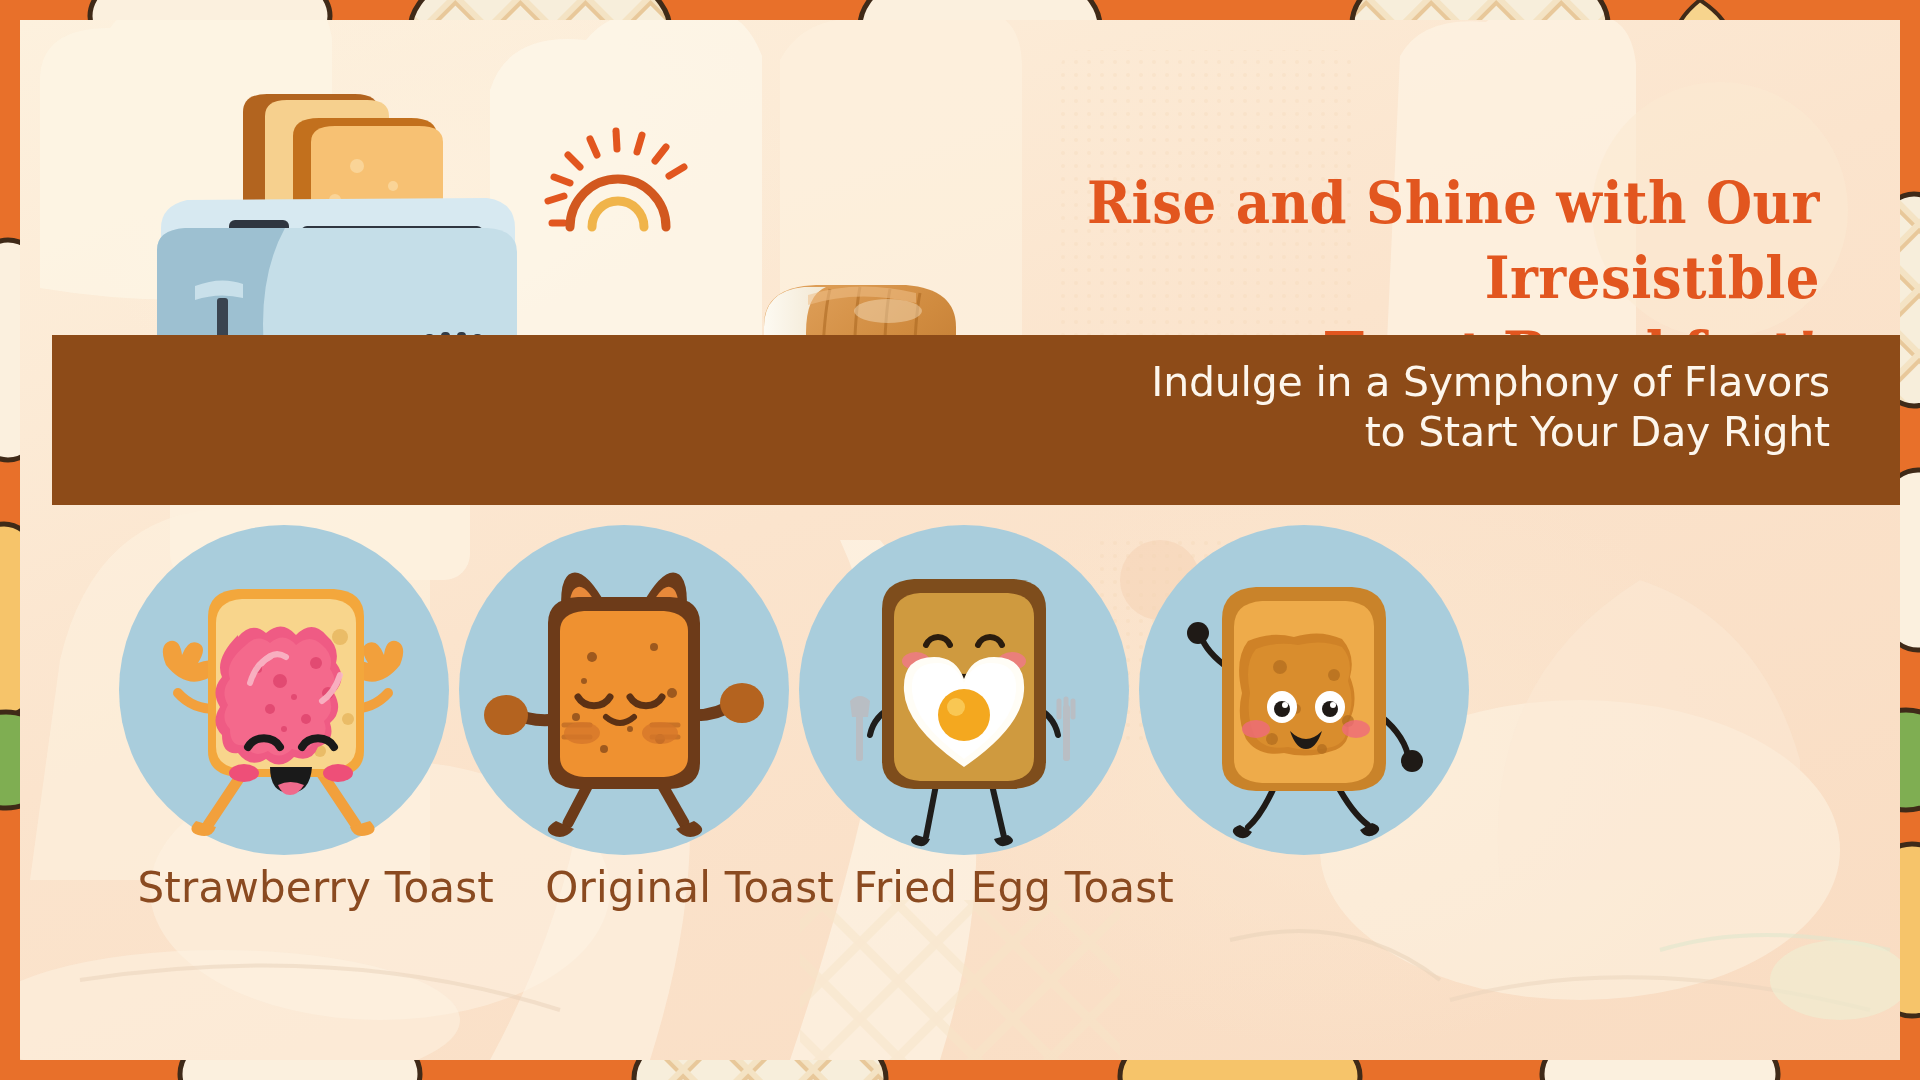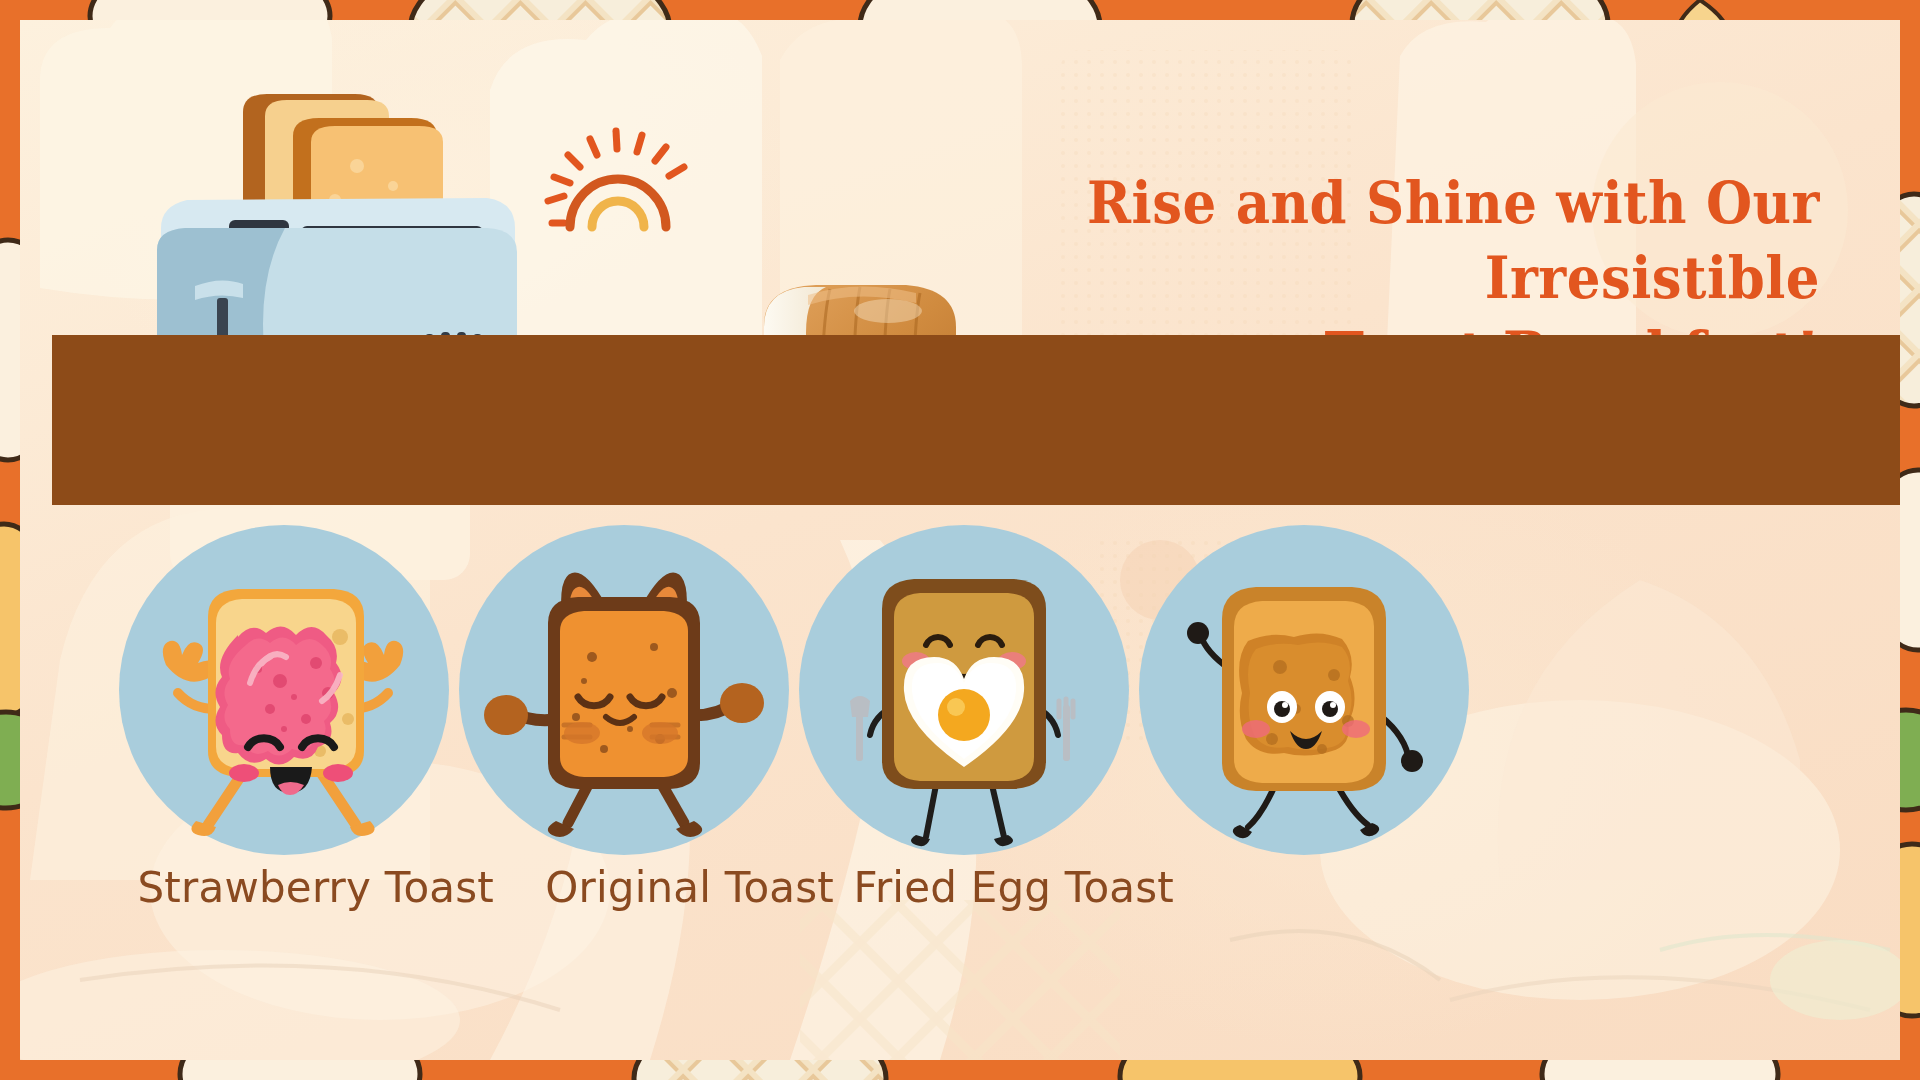--- a/index.html
+++ b/index.html
@@ -263,20 +263,24 @@
         </g>
         <g fill="#f6e2c4" opacity=".45">
           <ellipse cx="150" cy="46" rx="34" ry="12"></ellipse>
         </g>
 
         <path d="M34 172 q80 16 166 -4 l0 10 q-4 20 -42 22 l-82 0 q-40 -2 -42 -28z" fill="#a7641f" opacity=".35"></path>
       </svg>
     </div>
 
     <div class="band"></div>
+    <div class="band-text">
+      <div>Indulge in a Symphony of Flavors</div>
+      <div>to Start Your Day Right</div>
+    </div>
 
     <div class="chars">
 
       <div class="char" style="left:54px">
         <div class="circle"></div>
         <div class="art">
           <svg width="320" height="320" viewBox="0 0 320 320">
 
             <g stroke="#f2a03c" stroke-width="11" stroke-linecap="round" fill="none">
               <path d="M120 238 l-36 54"></path>

